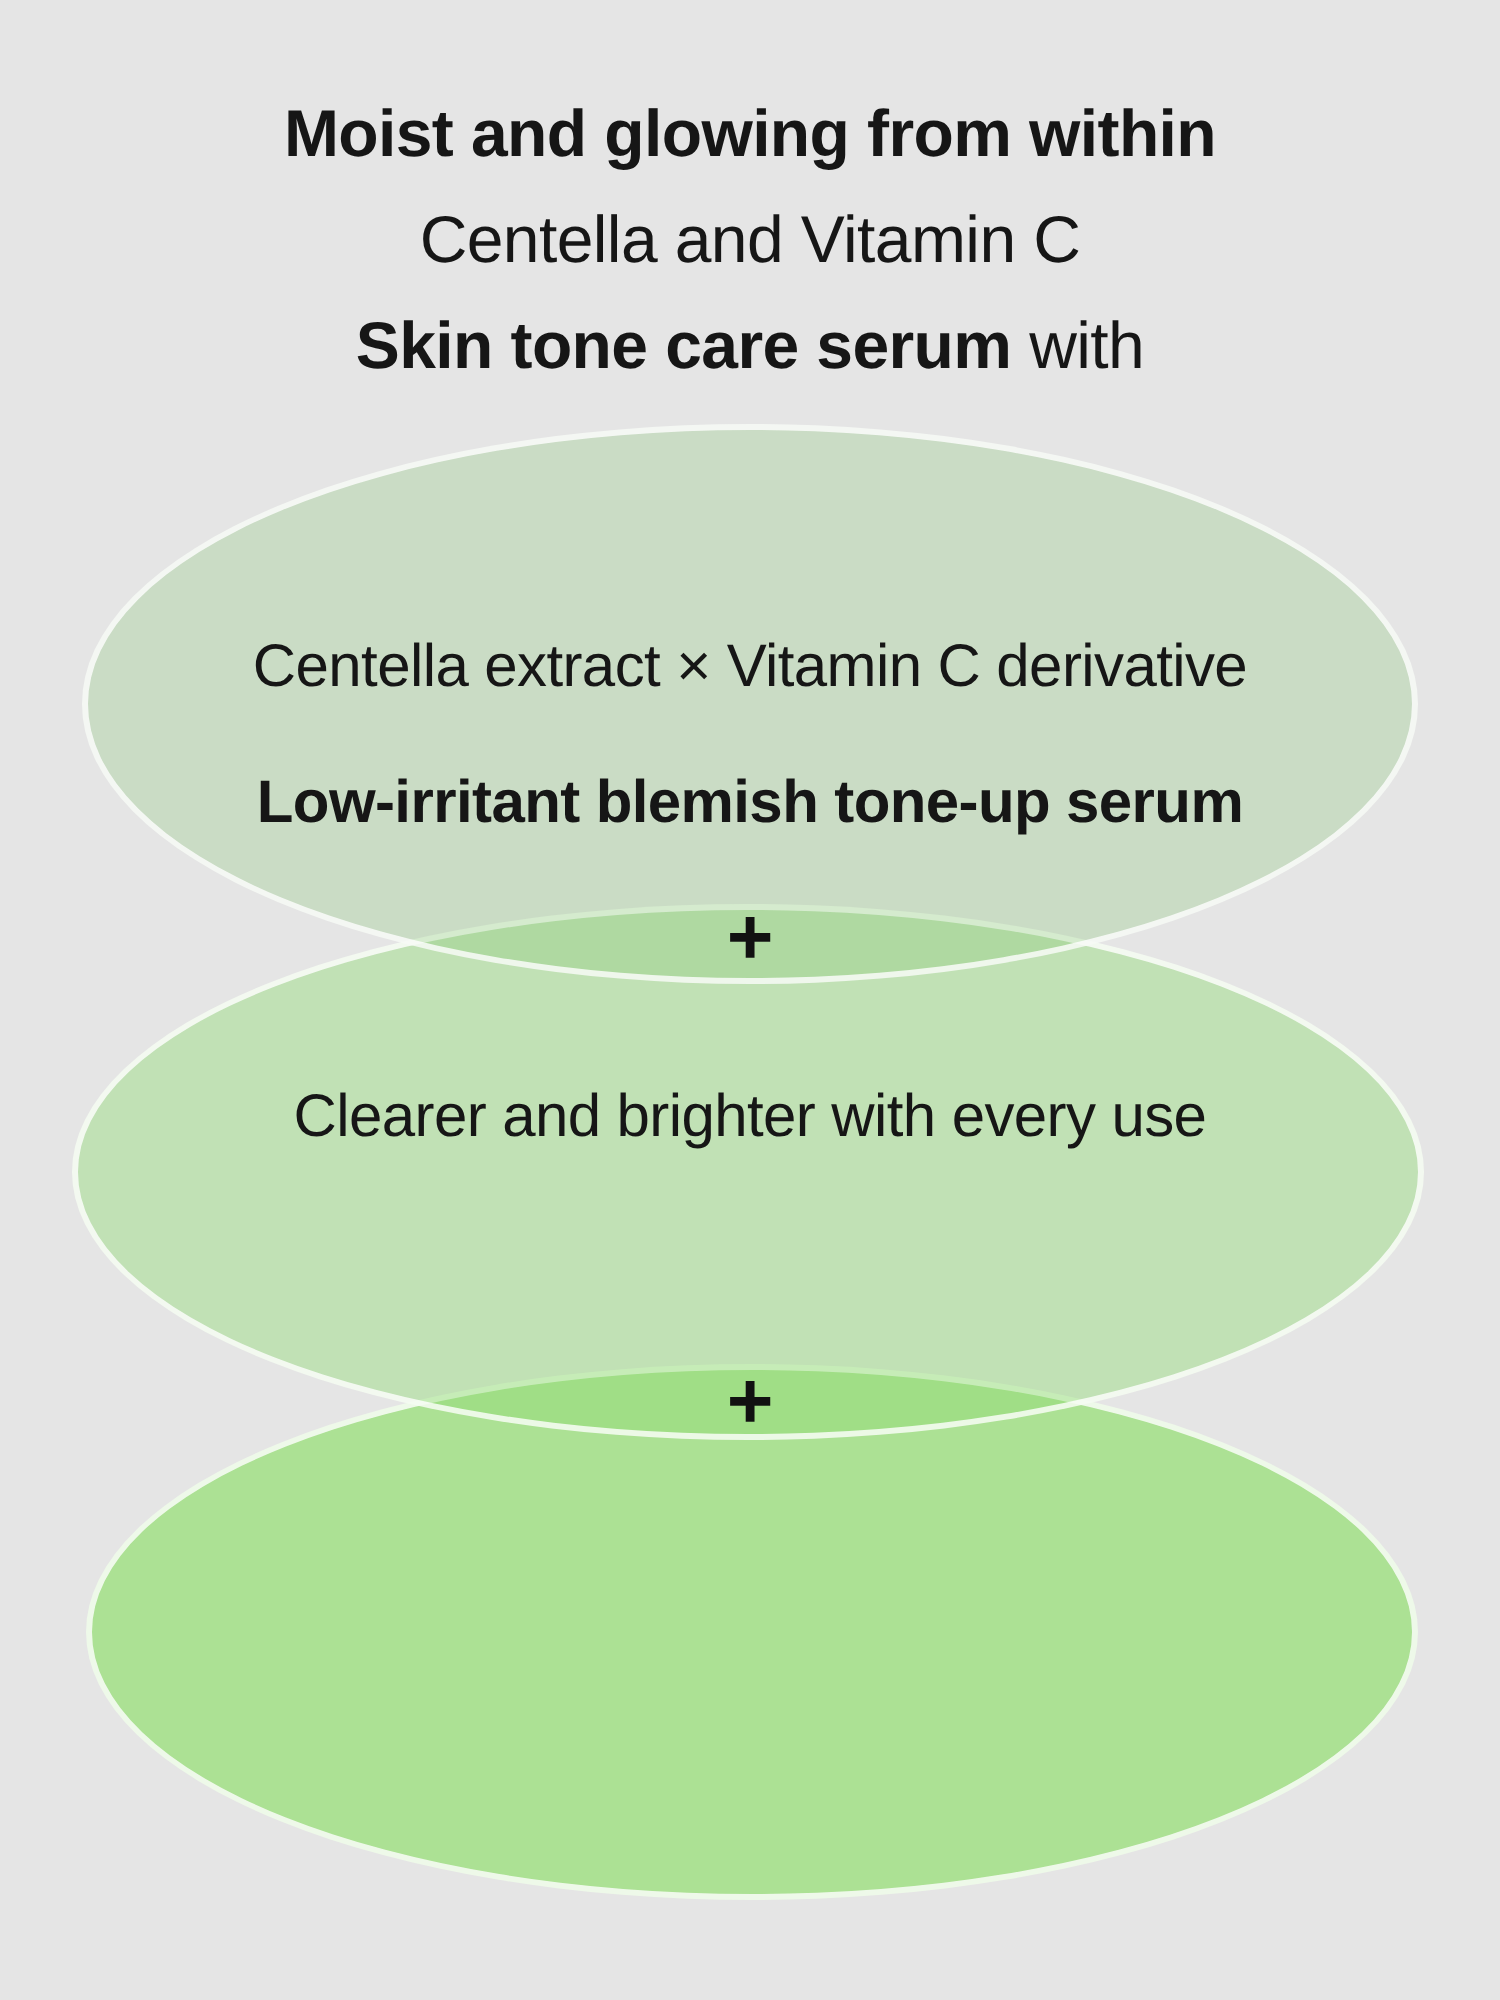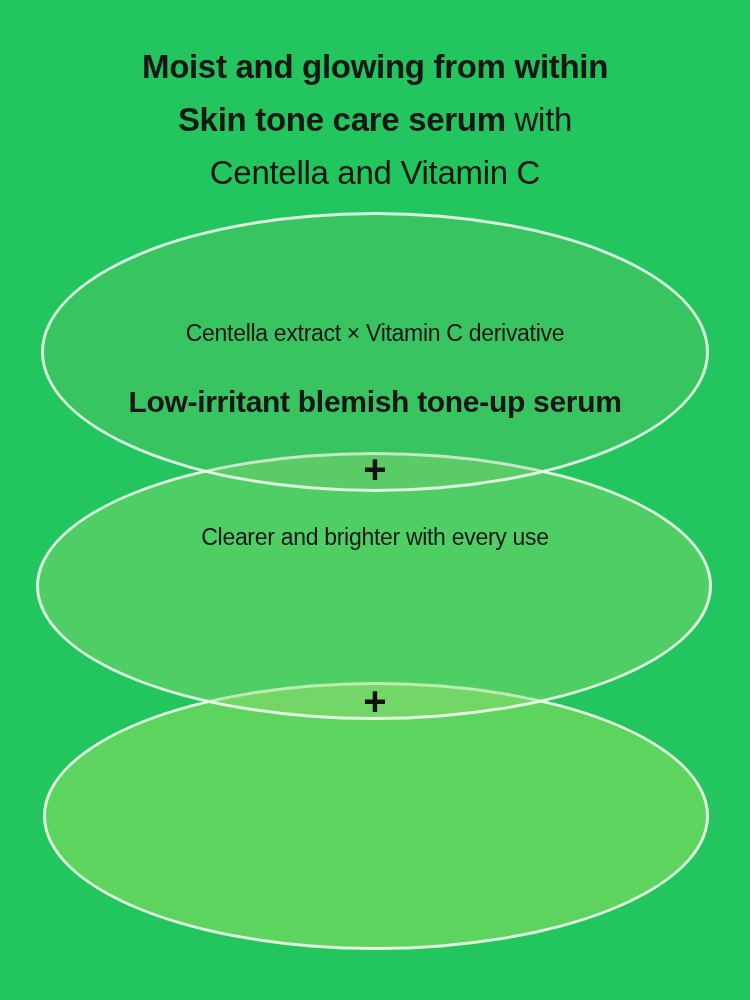--- a/index.html
+++ b/index.html
@@ -1,19 +1,19 @@
 <!DOCTYPE html>
 <html><head>
 <meta charset="utf-8">
 <style>
   html,body{margin:0;padding:0;background:#ffffff;}
   .canvas{
     position:relative;
     width:750px;height:1000px;
-    background:#22c55e;
+    background:#e5e5e5;
     overflow:hidden;
     font-family:"Liberation Sans",sans-serif;
     color:#161616;
   }
   
   .title{
     position:absolute;top:40px;left:0;right:0;
     text-align:center;
     font-size:33px;line-height:53px;letter-spacing:-0.3px;
   }
@@ -22,39 +22,39 @@
   .ellipse{
     position:absolute;border-radius:50%;
     box-sizing:border-box;
     border:3px solid rgba(255,255,255,0.8);
   }
   .e1{left:41px;top:212px;width:668px;height:280px;}
   .e2{left:36px;top:452px;width:676px;height:268px;}
   .e3{left:43px;top:682px;width:666px;height:268px;}
   
   .etext{position:absolute;left:0;right:0;text-align:center;z-index:5;}
-  .etext .sub{font-size:23px;line-height:45px;letter-spacing:-0.3px;}
+  .etext .sub{font-size:30px;line-height:45px;letter-spacing:-0.3px;}
   .etext .main{font-size:30px;font-weight:700;line-height:45px;letter-spacing:-0.3px;margin-top:23px;}
-  .g1{top:311px}.g2{top:515px}.g3{top:790px}
+  .g1{top:311px}.g2{top:536px}.g3{top:790px}
   
   .plus{
     position:absolute;left:0;right:0;text-align:center;z-index:6;
     font-size:40px;font-weight:700;line-height:40px;color:#111;
   }
   .p1{top:449px}.p2{top:681px}
 </style>
 </head>
 <body>
 
 <div class="canvas">
 
   <header class="title">
     <div class="t-line t-bold">Moist and glowing from within</div>
+    <div class="t-line">Centella and Vitamin C</div>
     <div class="t-line"><span class="t-bold">Skin tone care serum</span><span> with</span></div>
-    <div class="t-line">Centella and Vitamin C</div>
   </header>
 
   <div class="ellipse e3" style="background: rgba(133, 222, 93, 0.6);"></div>
   <div class="ellipse e2" style="background: rgba(143, 219, 115, 0.42);"></div>
   <div class="ellipse e1" style="background: rgba(125, 195, 105, 0.25);"></div>
 
   <div class="etext g1">
     <div class="sub">Centella extract × Vitamin C derivative</div>
     <div class="main">Low-irritant blemish tone-up serum</div>
   </div>

